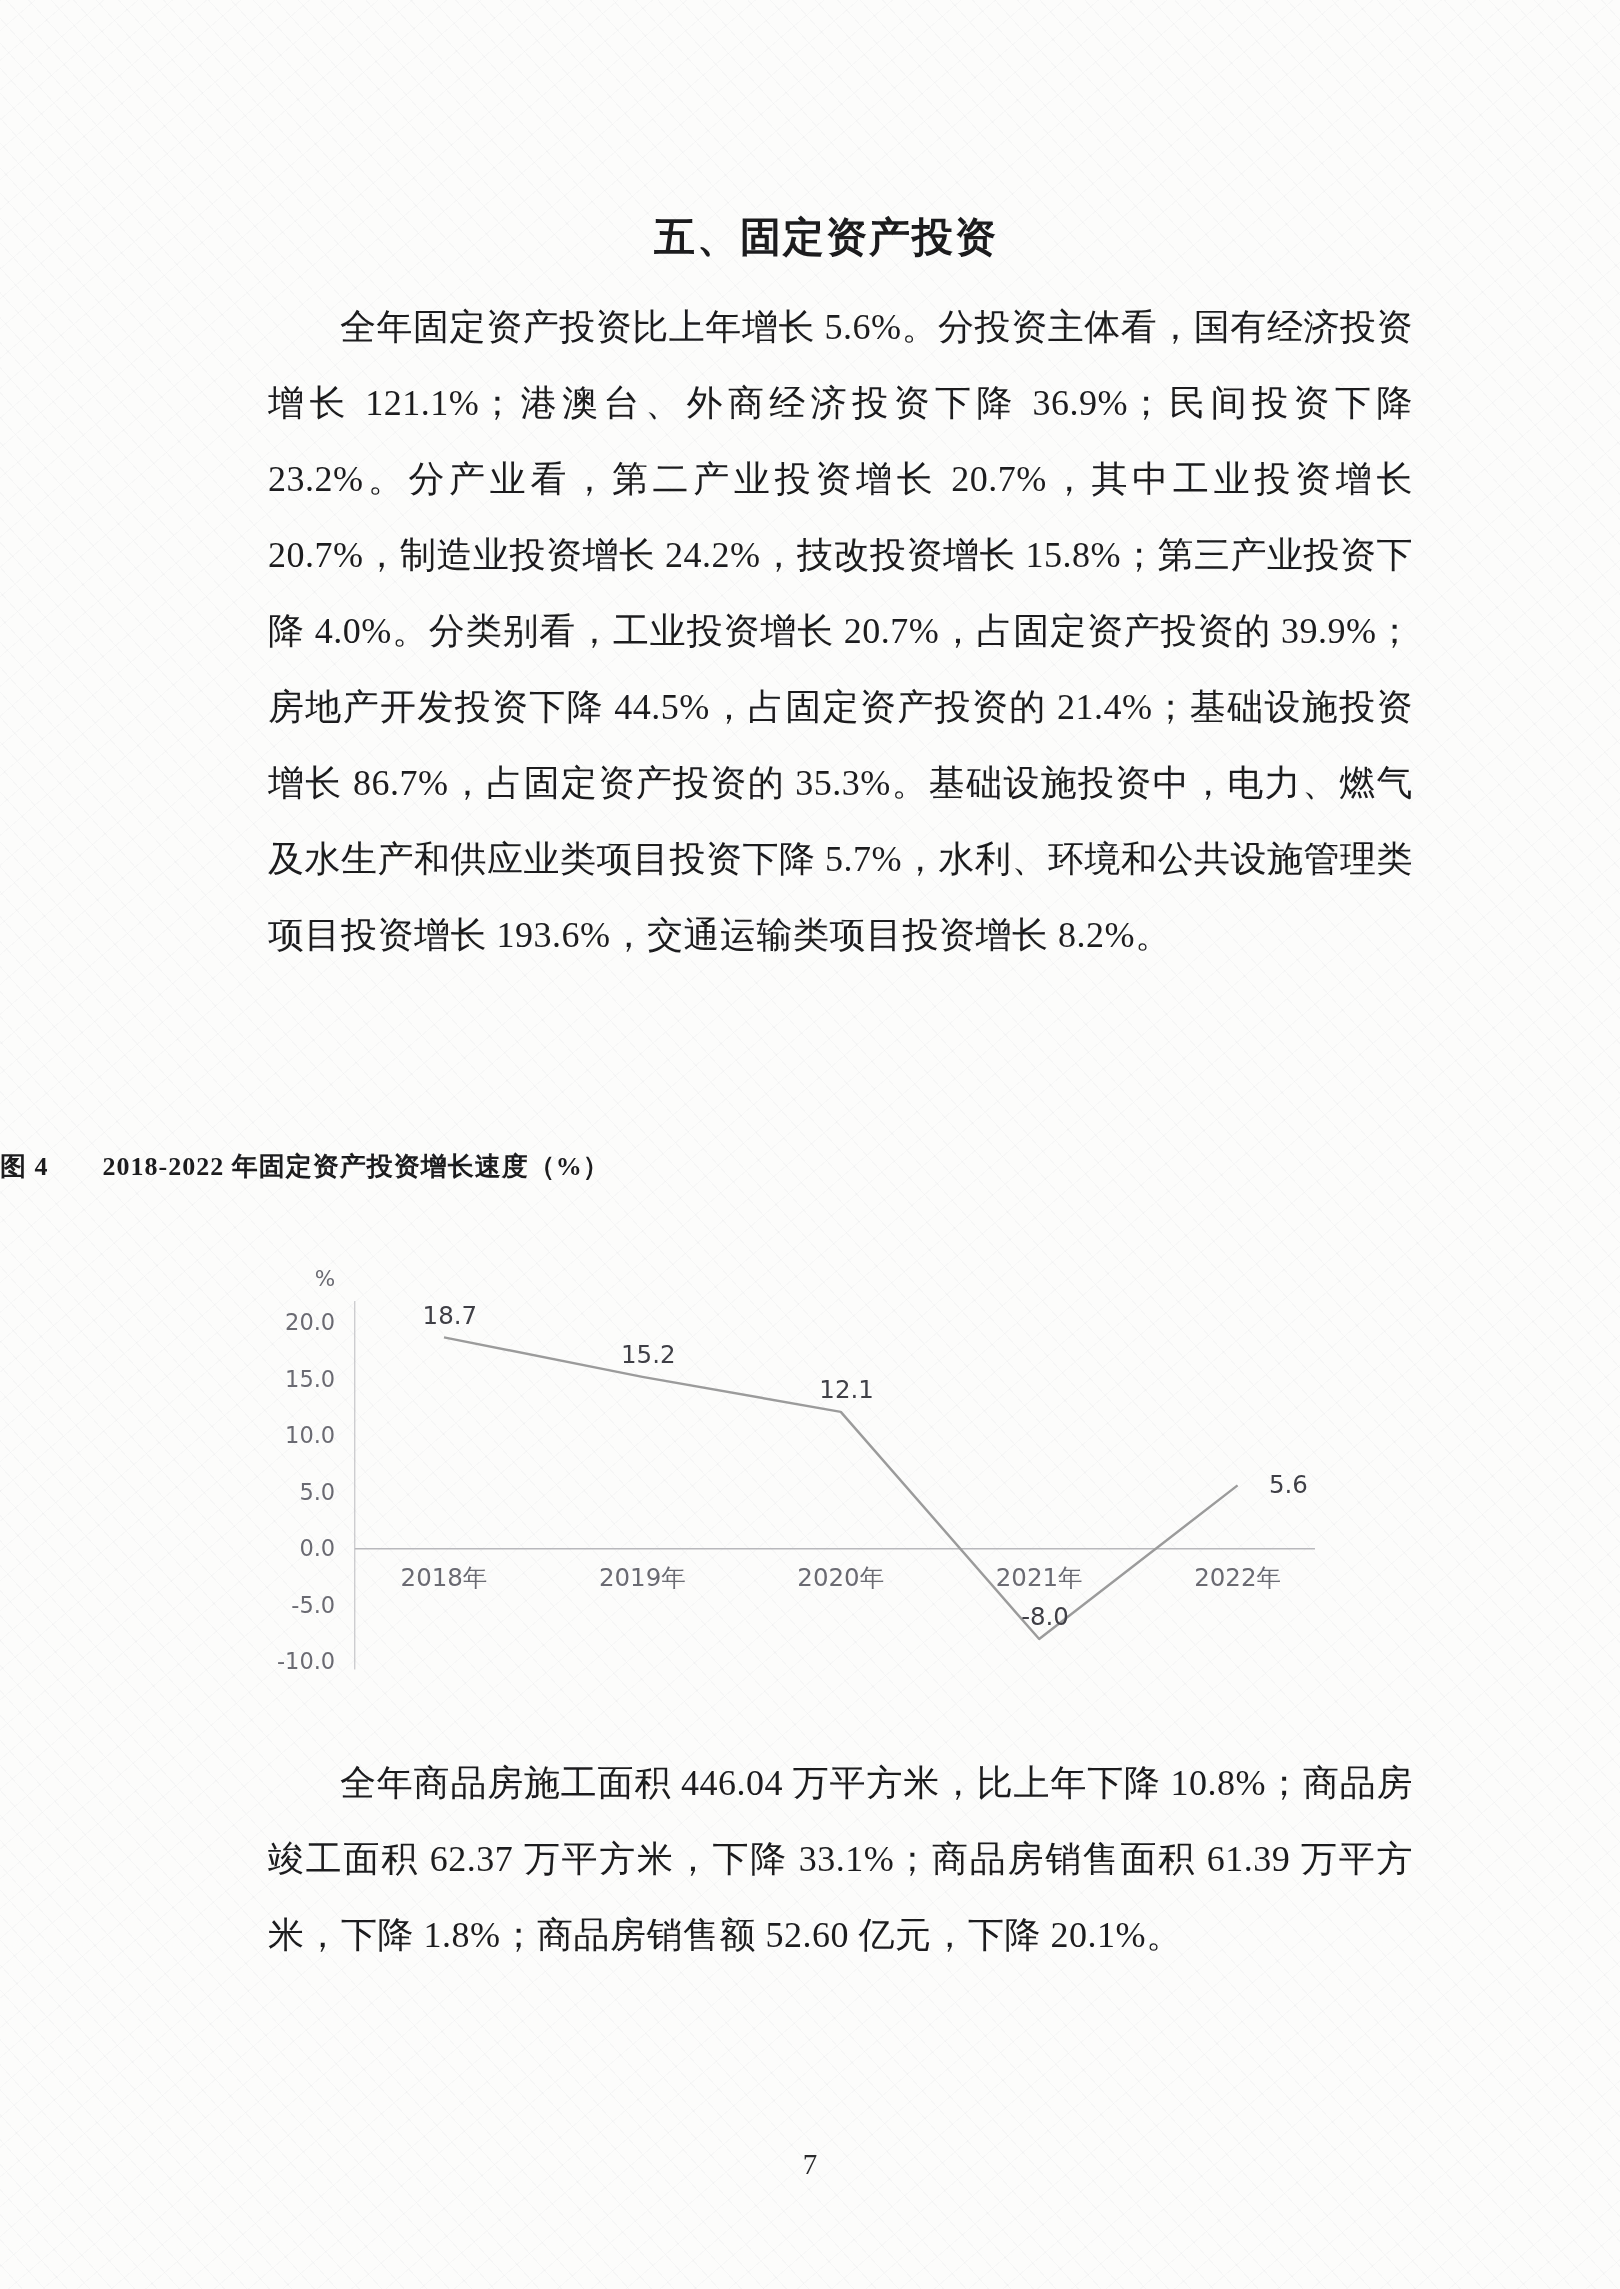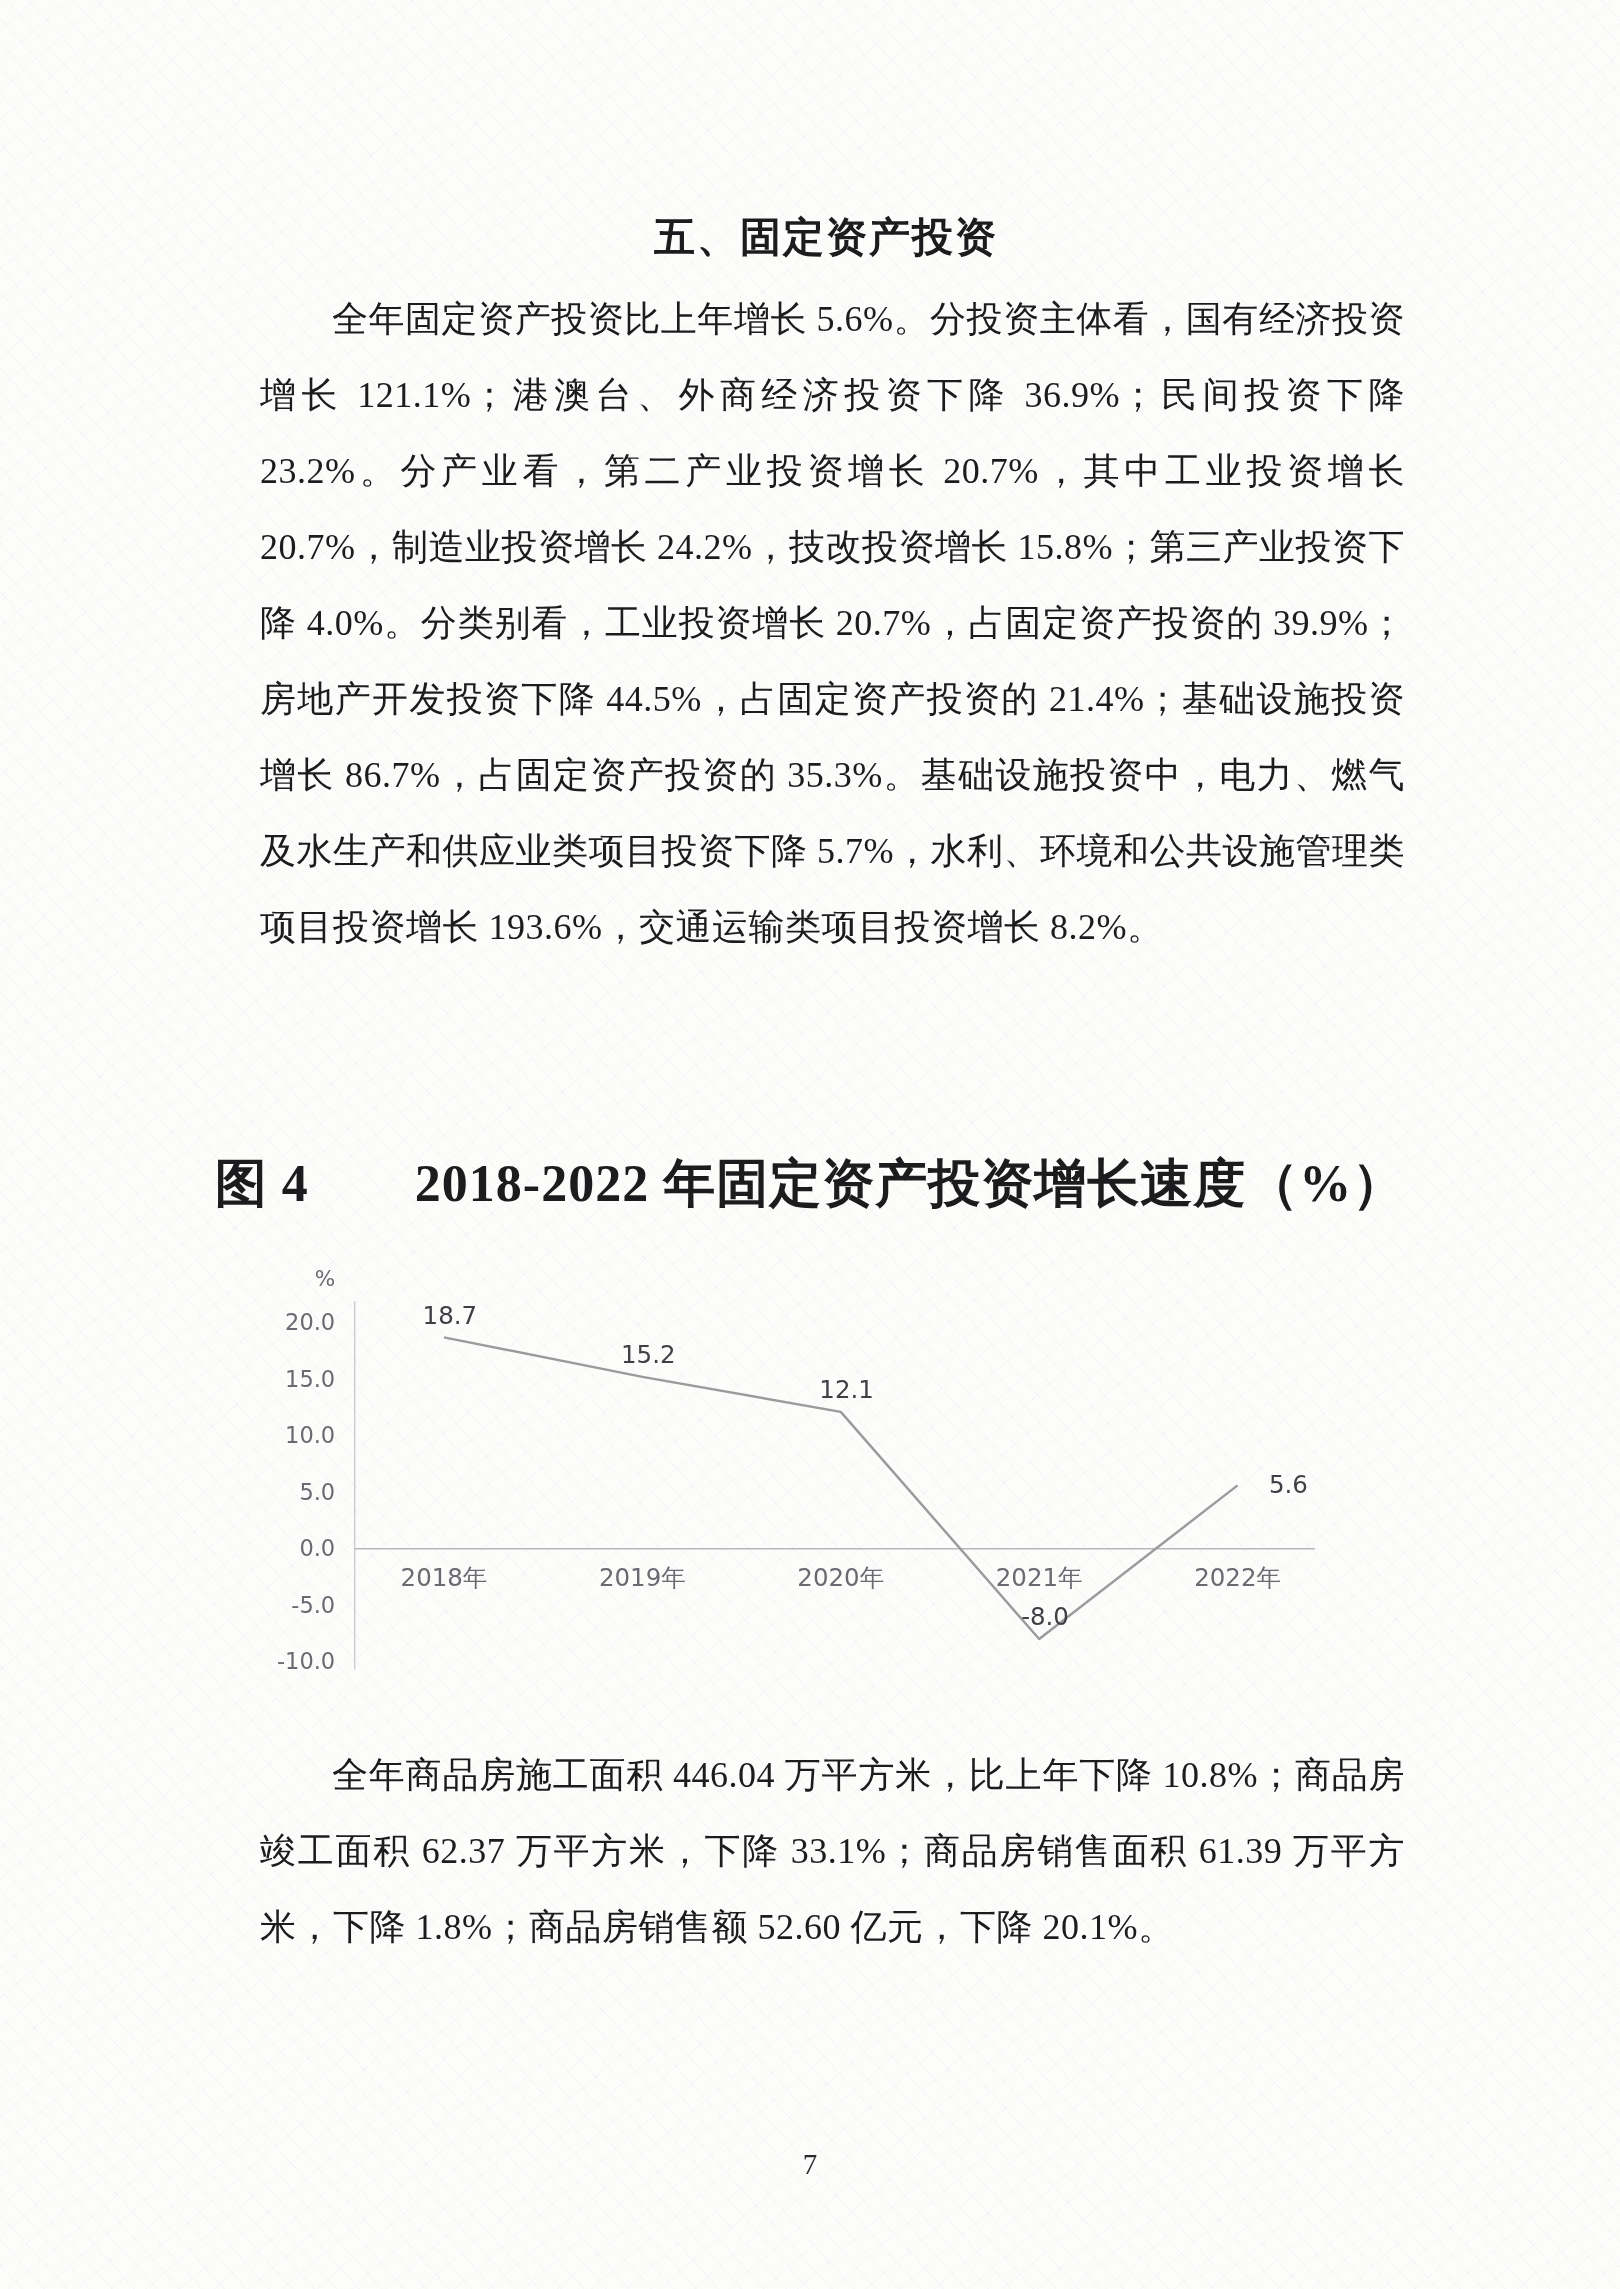--- a/index.html
+++ b/index.html
@@ -28,37 +28,37 @@
     margin: 16px;
     text-align: center;
     font-size: 41px;
     font-weight: 700;
     letter-spacing: 2px;
   }
   .body-paragraph {
     position: absolute;
     left: 260px;
     width: 1145px;
-    margin: 0;
+    margin: 8px;
     font-size: 36px;
     line-height: 76px;
     text-align: justify;
     text-indent: 2em;
     letter-spacing: 0.5px;
   }
   #paragraph-investment { top: 281px; }
   #paragraph-housing { top: 1737px; }
   .figure-caption {
     position: absolute;
     top: 1149px;
     left: 0;
     width: 100%;
     margin: 0;
-    text-align: center;
-    font-size: 52px;
+    text-align: left;
+    font-size: 26px;
     font-weight: 700;
     letter-spacing: 1px;
   }
   .chart-wrap {
     position: absolute;
     top: 1257px;
     left: 237px;
     width: 1137px;
     height: 436px;
   }

